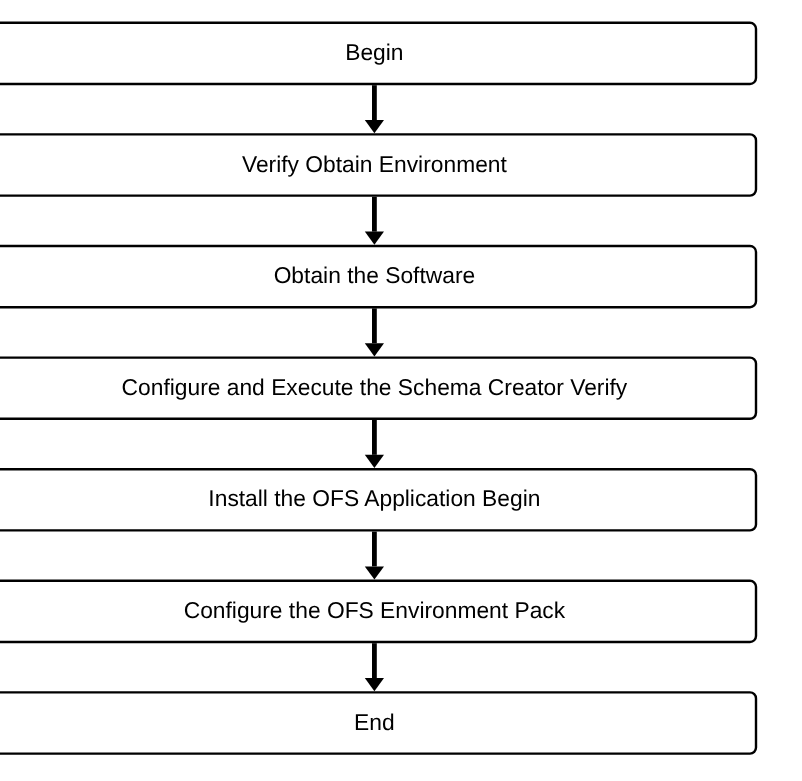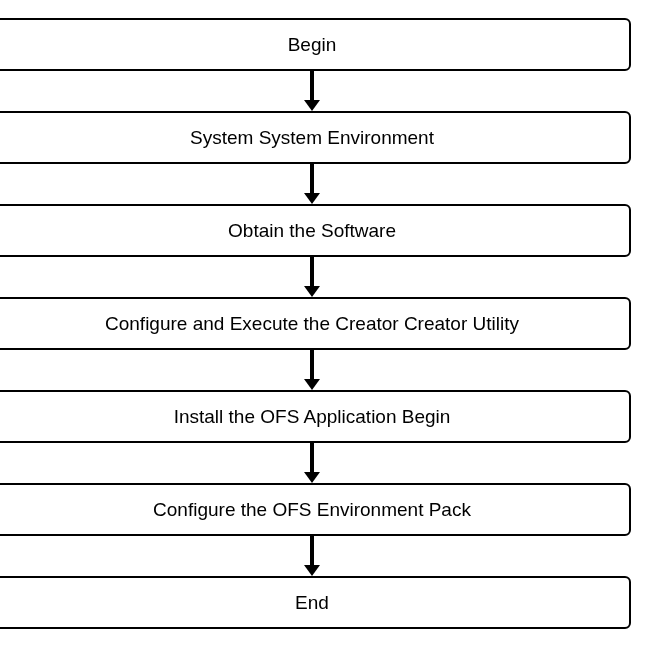--- a/index.html
+++ b/index.html
@@ -68,39 +68,39 @@
   <div class="node">
     <span class="node-label">Begin</span>
   </div>
 
   <div class="arrow">
     <span class="shaft"></span>
     <span class="head"></span>
   </div>
 
   <div class="node">
-    <span class="node-label">System System Environment</span>
+    <span class="node-label">Verify Obtain Environment</span>
   </div>
 
   <div class="arrow">
     <span class="shaft"></span>
     <span class="head"></span>
   </div>
 
   <div class="node">
     <span class="node-label">Obtain the Software</span>
   </div>
 
   <div class="arrow">
     <span class="shaft"></span>
     <span class="head"></span>
   </div>
 
   <div class="node">
-    <span class="node-label">Configure and Execute the Creator Creator Utility</span>
+    <span class="node-label">Configure and Execute the Schema Creator Verify</span>
   </div>
 
   <div class="arrow">
     <span class="shaft"></span>
     <span class="head"></span>
   </div>
 
   <div class="node">
     <span class="node-label">Install the OFS Application Begin</span>
   </div>

